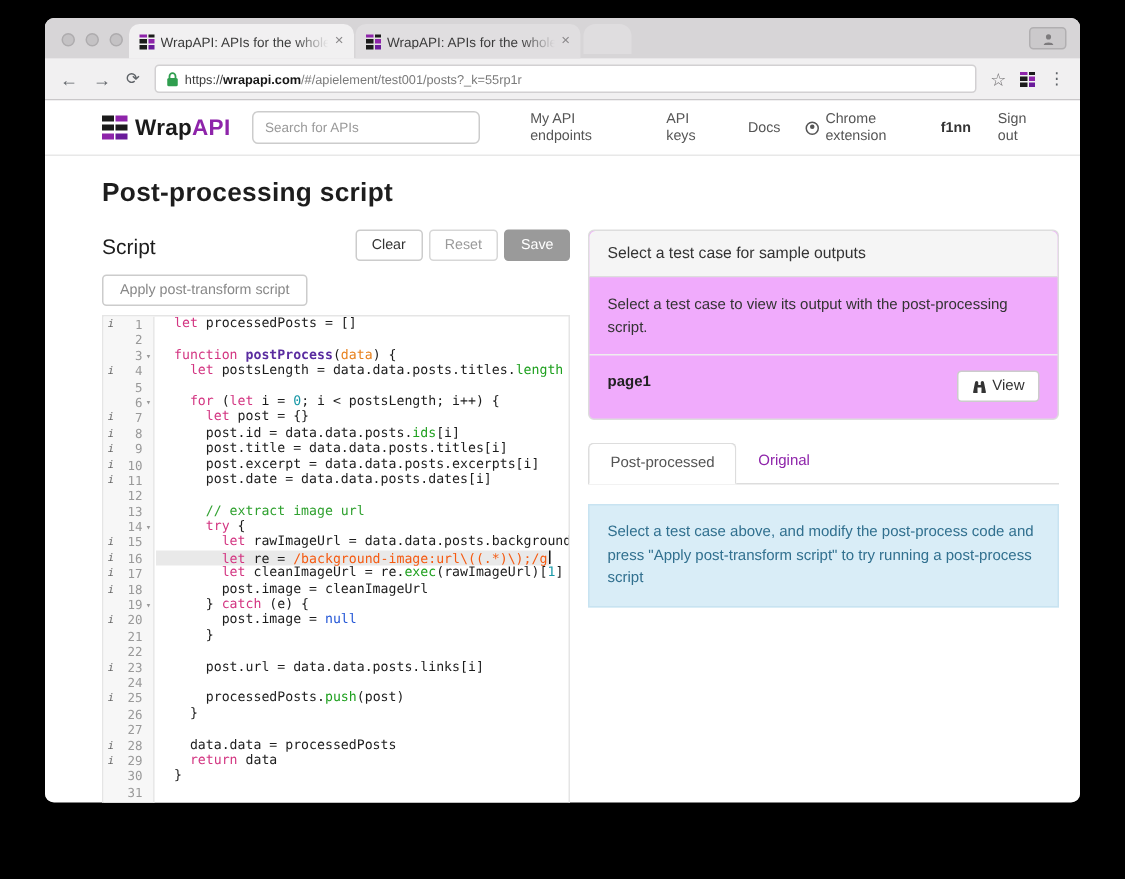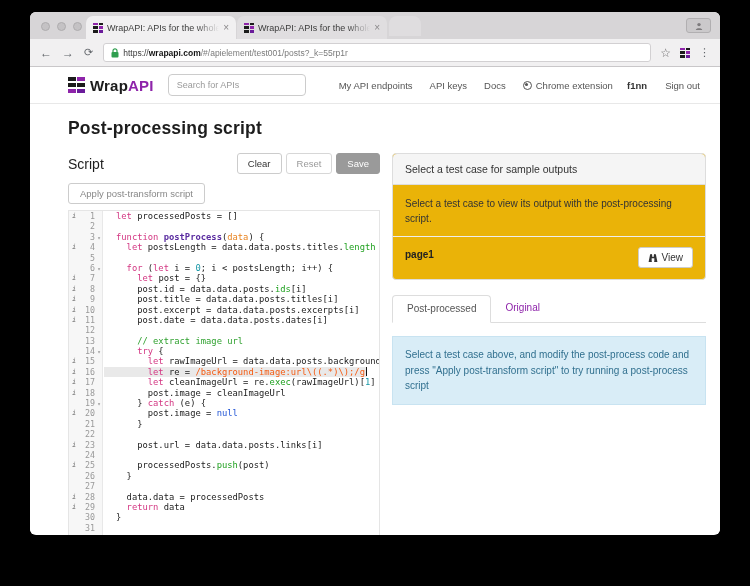--- a/index.html
+++ b/index.html
@@ -41,21 +41,21 @@
   .menu-dots { color:#5f6368; font-size:11px; margin-left:9px; letter-spacing:0; }
 
   
   .site { background:#fff; height:467px; }
   .site-nav { height:37px; border-bottom:1px solid #e8e8e8; display:flex; align-items:center; padding:0 20px 0 38px; }
   .logo { display:flex; align-items:center; }
   .logo-grid { width:17px; height:17px; display:grid; grid-template-columns:1fr 1fr; grid-template-rows:1fr 1fr 1fr; gap:1.5px; margin-right:5px; }
   .logo-grid i { display:block; }
   .logo-text { font-size:15px; font-weight:bold; color:#1b1b1b; letter-spacing:.2px; }
   .logo-text .purple { color:#8e24aa; }
-  .nav-search { width:138px; height:22px; border:1px solid #ccc; border-radius:4px; margin-left:14px;
+  .nav-search { width:153px; height:22px; border:1px solid #ccc; border-radius:4px; margin-left:14px;
                 font-size:9px; padding:0 8px; color:#555; font-family:"Liberation Sans",sans-serif; }
   .nav-search::placeholder { color:#9a9a9a; }
   .nav-links { display:flex; align-items:center; margin-left:16px; }
   .nav-link { font-size:9.5px; color:#555; margin-left:17px; display:flex; align-items:center; gap:4px; }
   .chrome-ico { width:9px; height:9px; border:1.5px solid #555; border-radius:50%; position:relative; display:inline-block; }
   .chrome-ico::after { content:""; position:absolute; left:1.5px; top:1.5px; width:3px; height:3px; border-radius:50%; background:#555; }
   .nav-right { margin-left:auto; display:flex; align-items:center; }
   .nav-user { font-size:9.5px; font-weight:bold; color:#333; }
   .nav-signout { font-size:9.5px; color:#555; margin-left:18px; }
 
@@ -91,21 +91,21 @@
   .tk-param { color:#e8821e; }
   .tk-prop { color:#1fa01f; }
   .tk-cmt { color:#2fa12f; }
   .tk-num { color:#1697a6; }
   .tk-atom{ color:#2356d6; }
   .tk-rgx { color:#f55a11; }
   .tk-txt { color:#1c1c1c; }
   .cursor { display:inline-block; width:1px; height:9px; background:#111; margin-left:1px; vertical-align:-1px; }
 
   
-  .card { border:1px solid #ddd; border-radius:4px; background:#eab308; }
+  .card { border:1px solid #ddd; border-radius:4px; background:#f0abfc; }
   .card-header { background:#f5f5f5; border-bottom:1px solid #ddd; border-radius:4px 4px 0 0;
                  padding:9px 12px; font-size:10.5px; color:#333; }
   .card-body { padding:11px 12px 10px; font-size:10px; color:#333; line-height:1.5; }
   .card-divider { border:none; border-top:1px solid #eee; margin:10px -12px 8px; }
   .case-row { display:flex; align-items:flex-start; justify-content:space-between; padding:2px 0 1px; }
   .case-name { font-size:10px; font-weight:bold; color:#222; }
   .view-btn { display:flex; align-items:center; gap:4px; border:1px solid #ccc; border-radius:3px;
               background:#fff; padding:4px 9px; font-size:10px; color:#333; }
 
   .out-tabs { margin-top:15px; display:flex; border-bottom:1px solid #ddd; }

